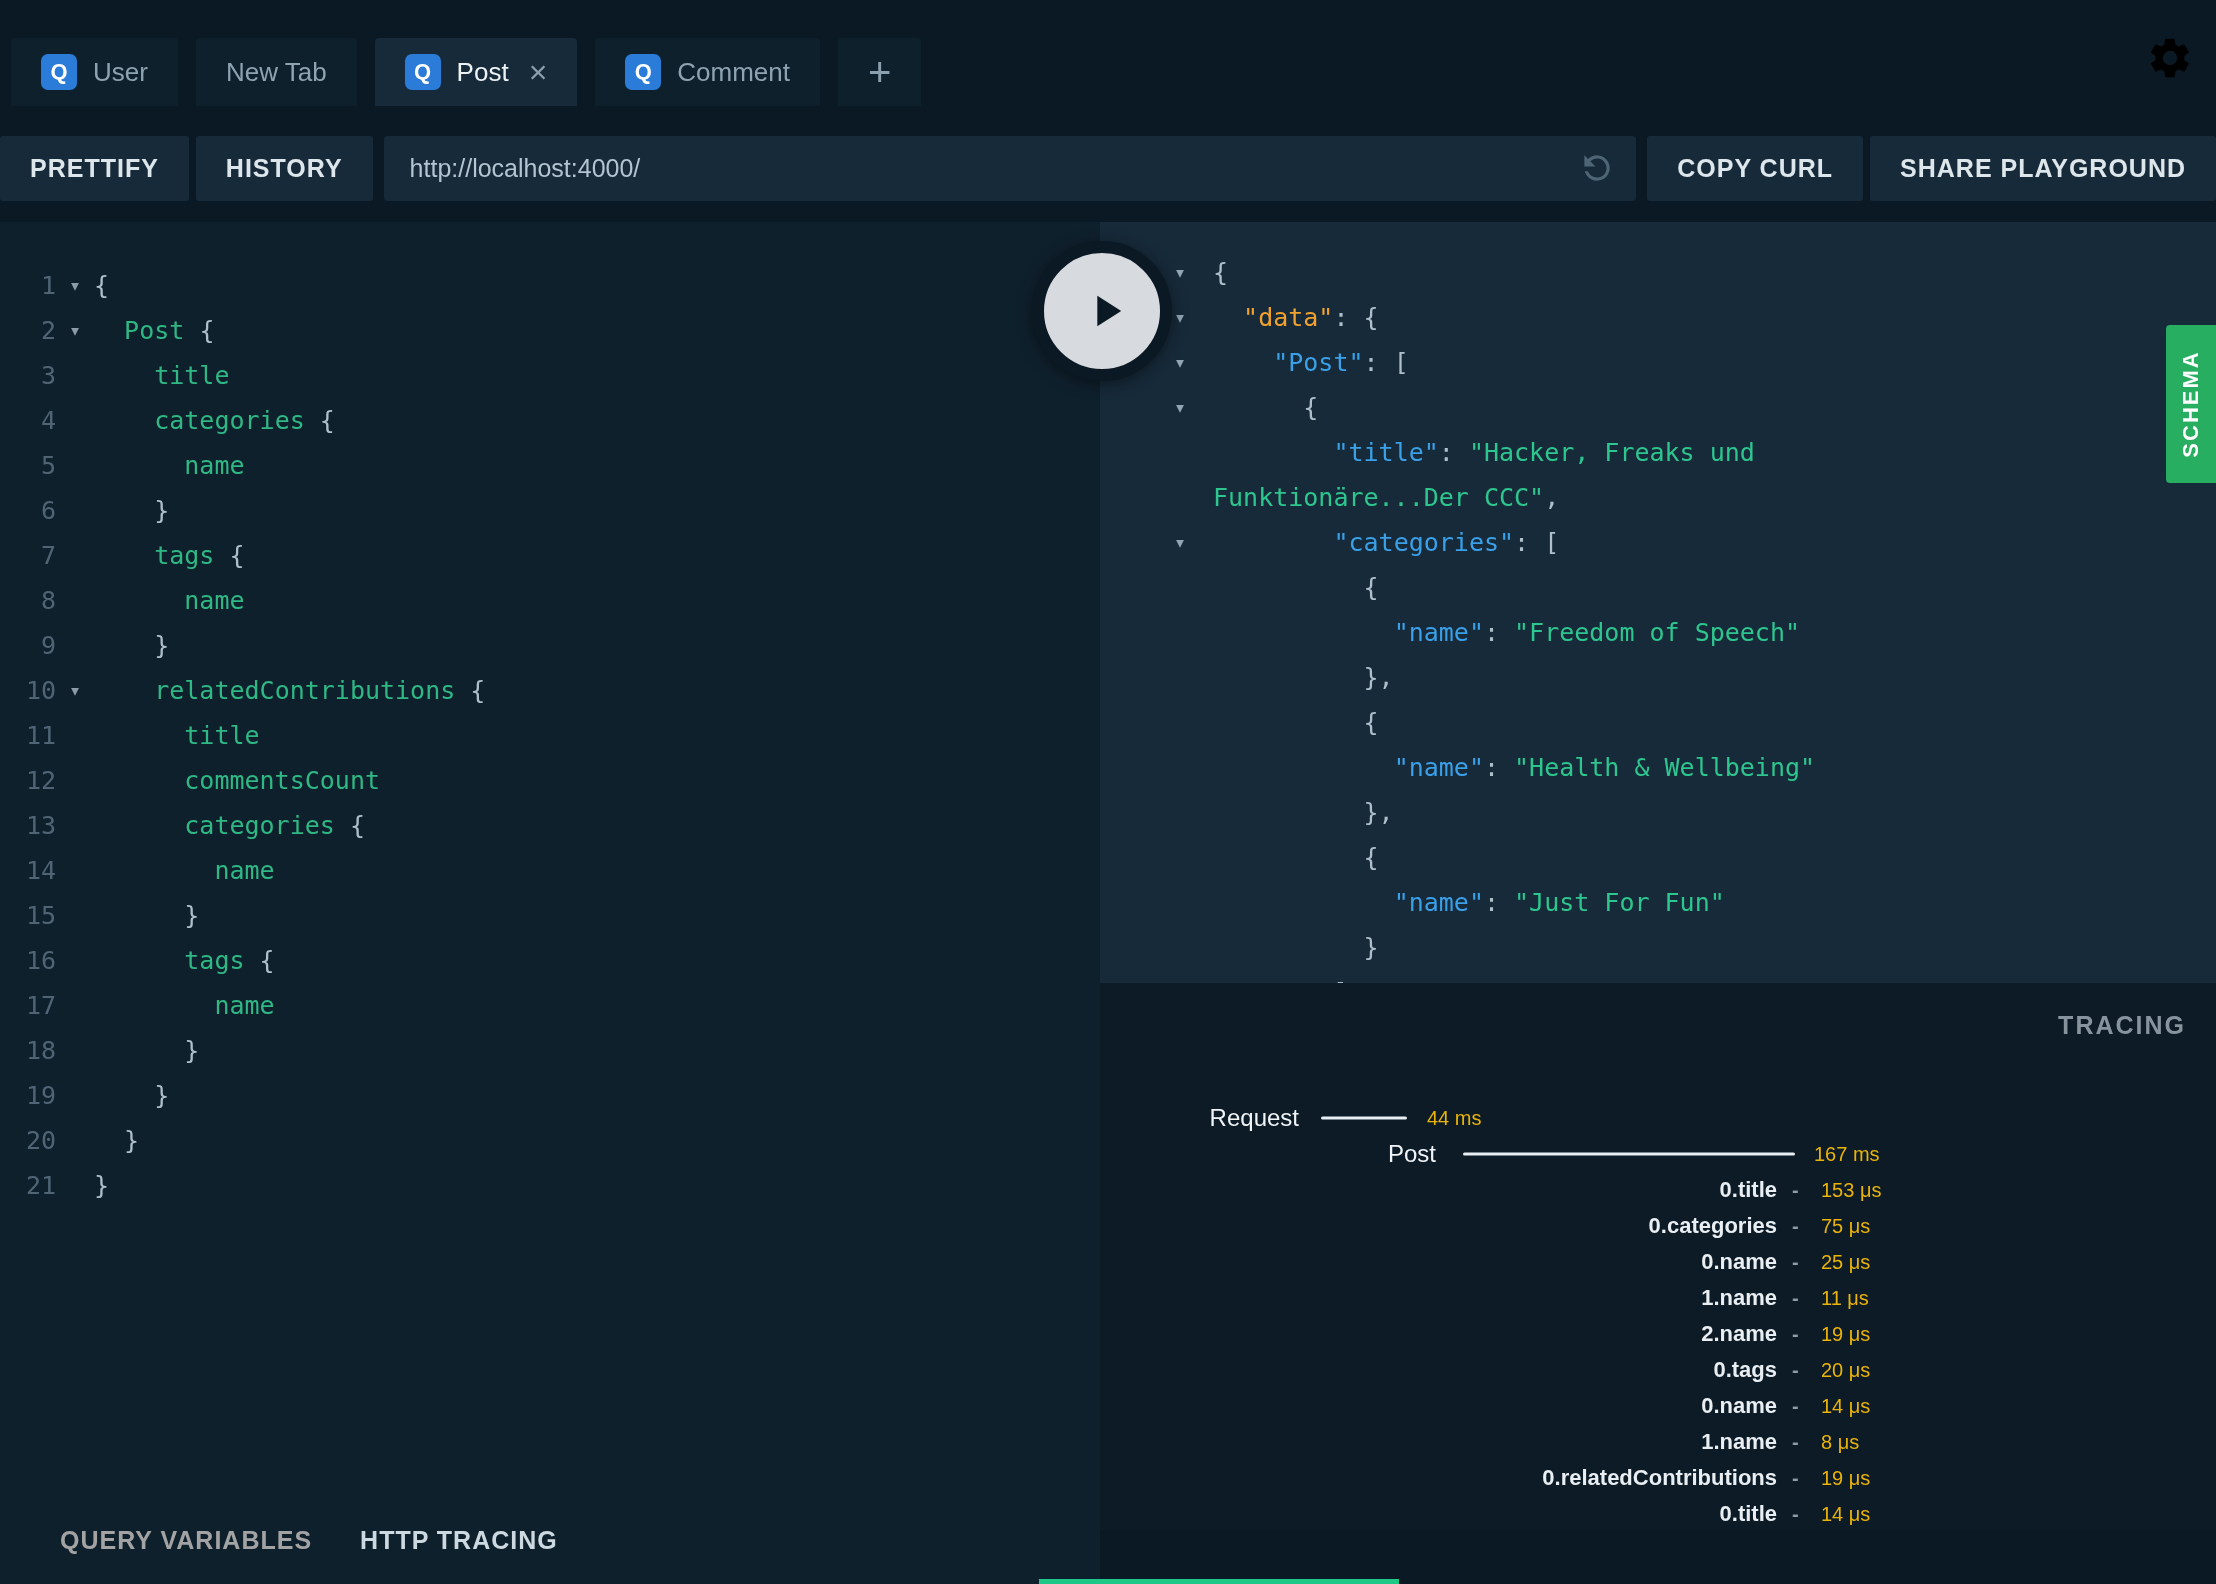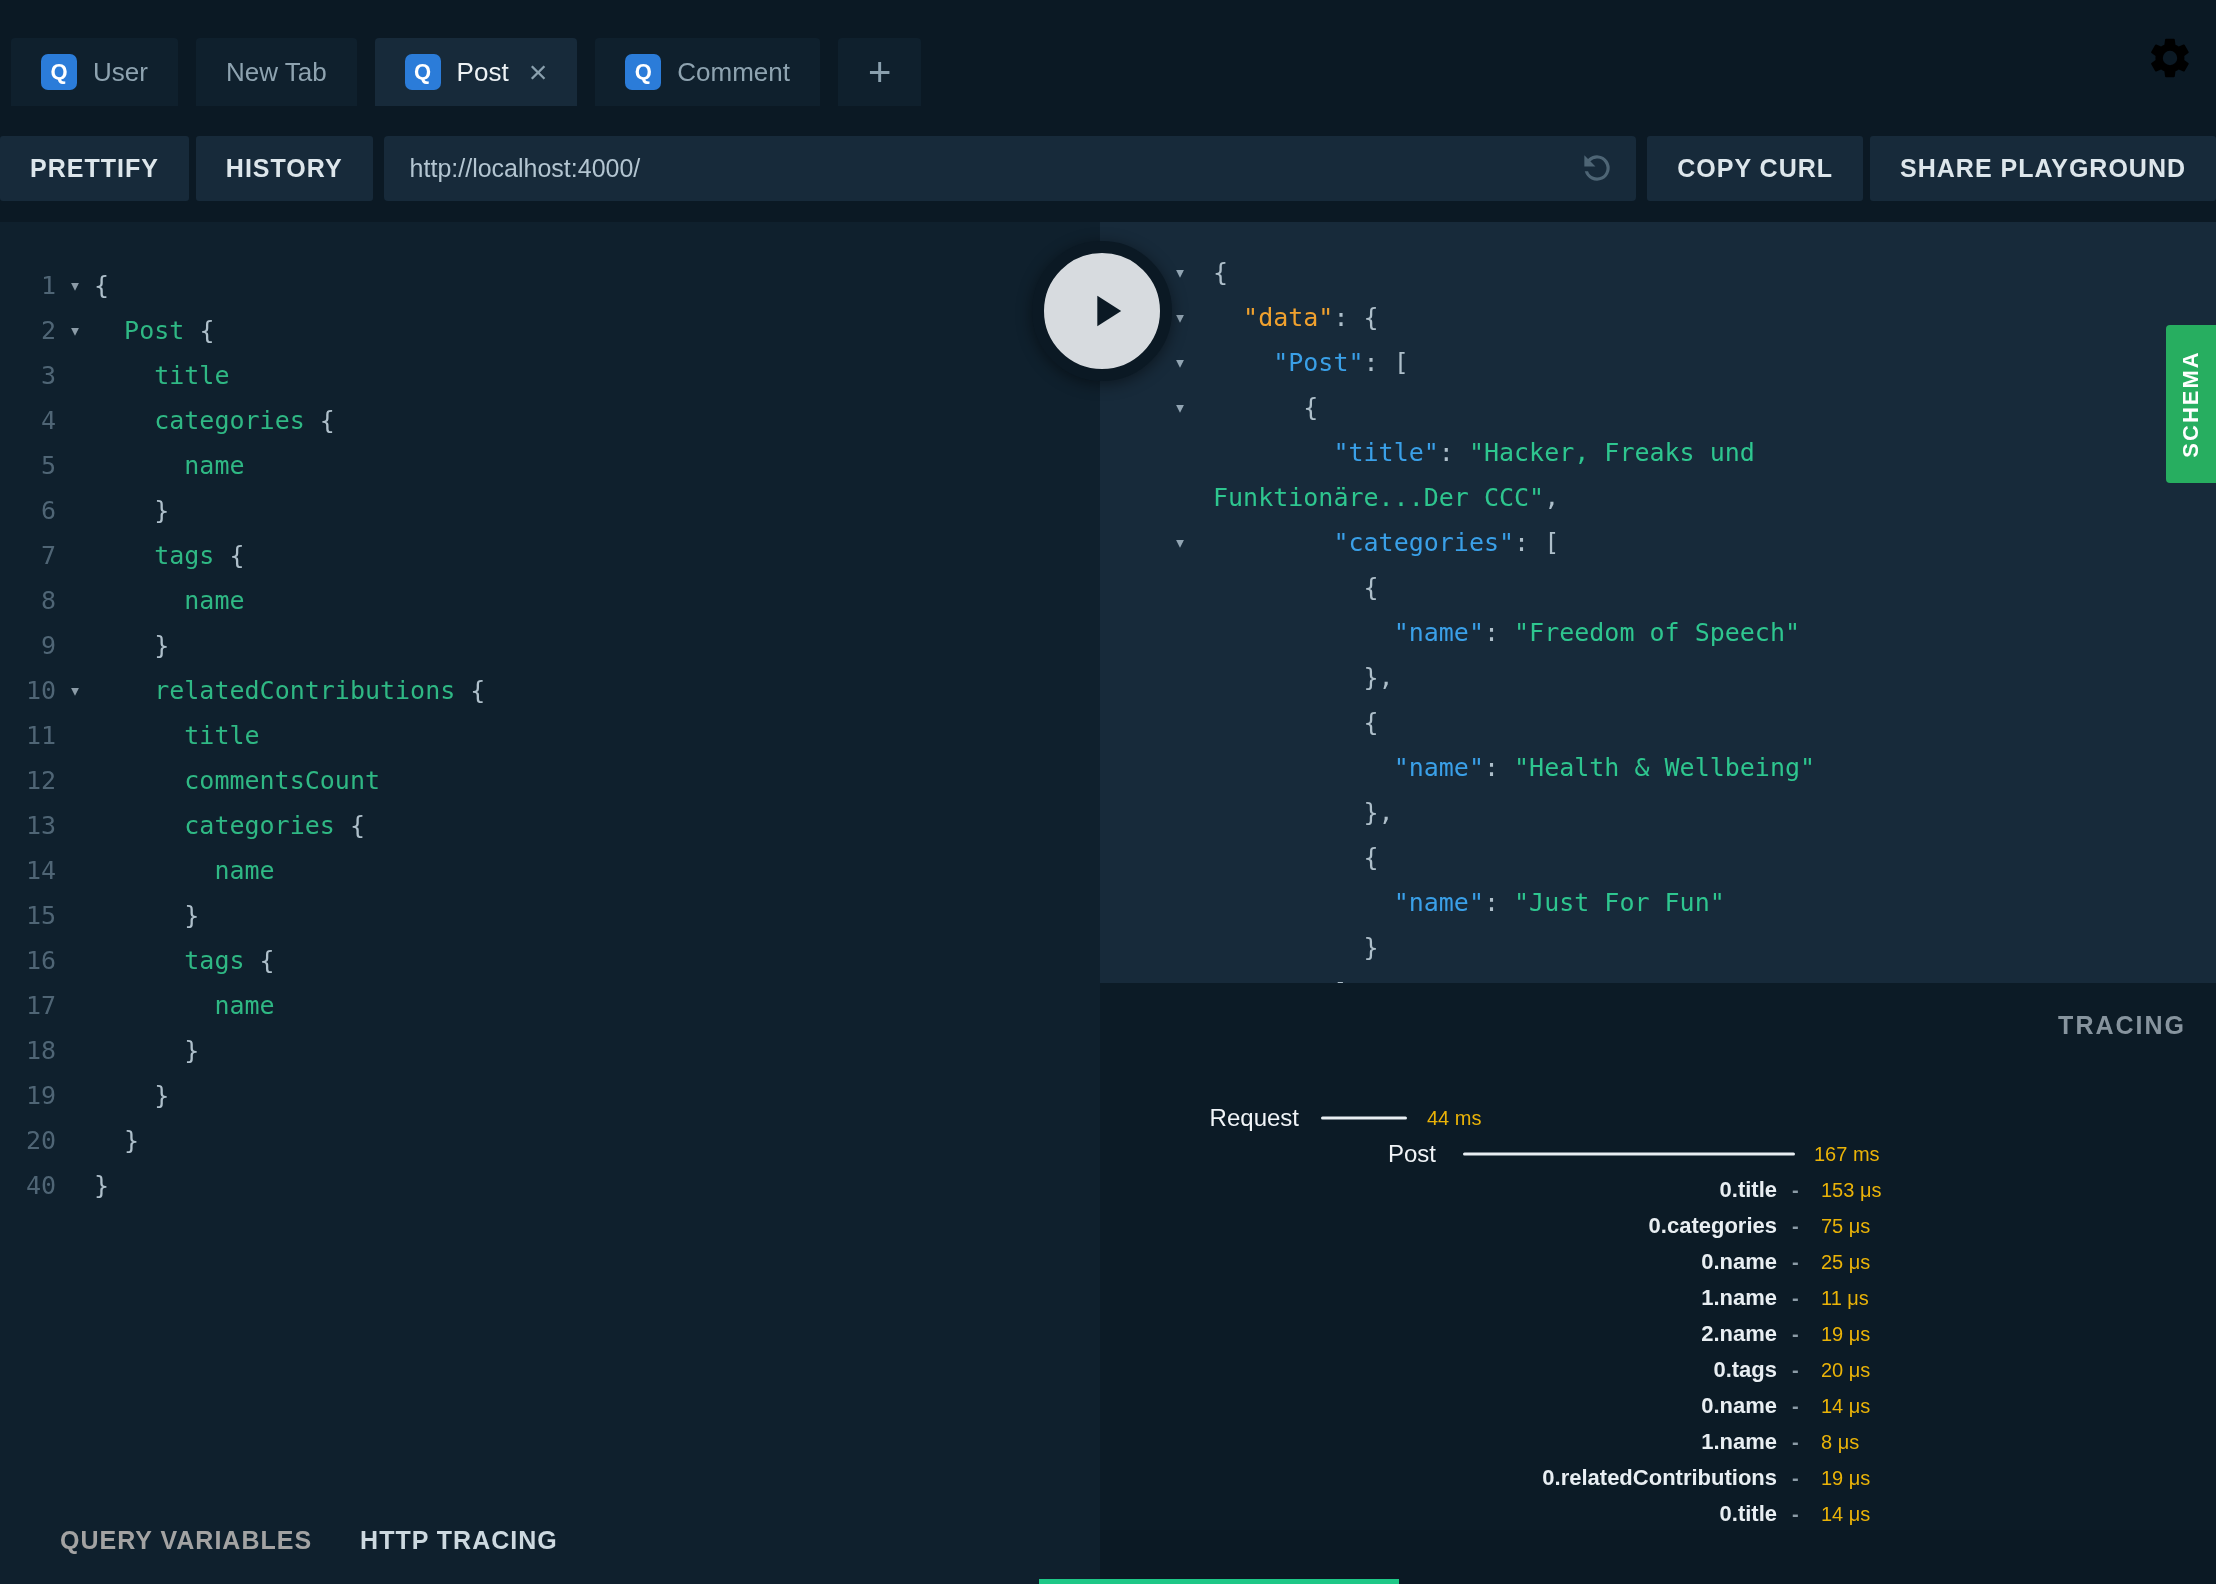--- a/index.html
+++ b/index.html
@@ -165,21 +165,21 @@
             <div class="cm-line"><span class="ln">11</span><span class="fold"></span><span class="code"><span class="tk-pln">      </span><span class="tk-fld">title</span></span></div>
             <div class="cm-line"><span class="ln">12</span><span class="fold"></span><span class="code"><span class="tk-pln">      </span><span class="tk-fld">commentsCount</span></span></div>
             <div class="cm-line"><span class="ln">13</span><span class="fold"></span><span class="code"><span class="tk-pln">      </span><span class="tk-fld">categories</span><span class="tk-pun"> {</span></span></div>
             <div class="cm-line"><span class="ln">14</span><span class="fold"></span><span class="code"><span class="tk-pln">        </span><span class="tk-fld">name</span></span></div>
             <div class="cm-line"><span class="ln">15</span><span class="fold"></span><span class="code"><span class="tk-pun">      }</span></span></div>
             <div class="cm-line"><span class="ln">16</span><span class="fold"></span><span class="code"><span class="tk-pln">      </span><span class="tk-fld">tags</span><span class="tk-pun"> {</span></span></div>
             <div class="cm-line"><span class="ln">17</span><span class="fold"></span><span class="code"><span class="tk-pln">        </span><span class="tk-fld">name</span></span></div>
             <div class="cm-line"><span class="ln">18</span><span class="fold"></span><span class="code"><span class="tk-pun">      }</span></span></div>
             <div class="cm-line"><span class="ln">19</span><span class="fold"></span><span class="code"><span class="tk-pun">    }</span></span></div>
             <div class="cm-line"><span class="ln">20</span><span class="fold"></span><span class="code"><span class="tk-pun">  }</span></span></div>
-            <div class="cm-line"><span class="ln">40</span><span class="fold"></span><span class="code"><span class="tk-pun">}</span></span></div>
+            <div class="cm-line"><span class="ln">21</span><span class="fold"></span><span class="code"><span class="tk-pun">}</span></span></div>
           </div>
       </div>
       <div class="footer">
         <span class="qv">QUERY VARIABLES</span>
         <span class="hh">HTTP TRACING</span>
       </div>
     </section>
 
     <section class="right">
       <div class="results">

